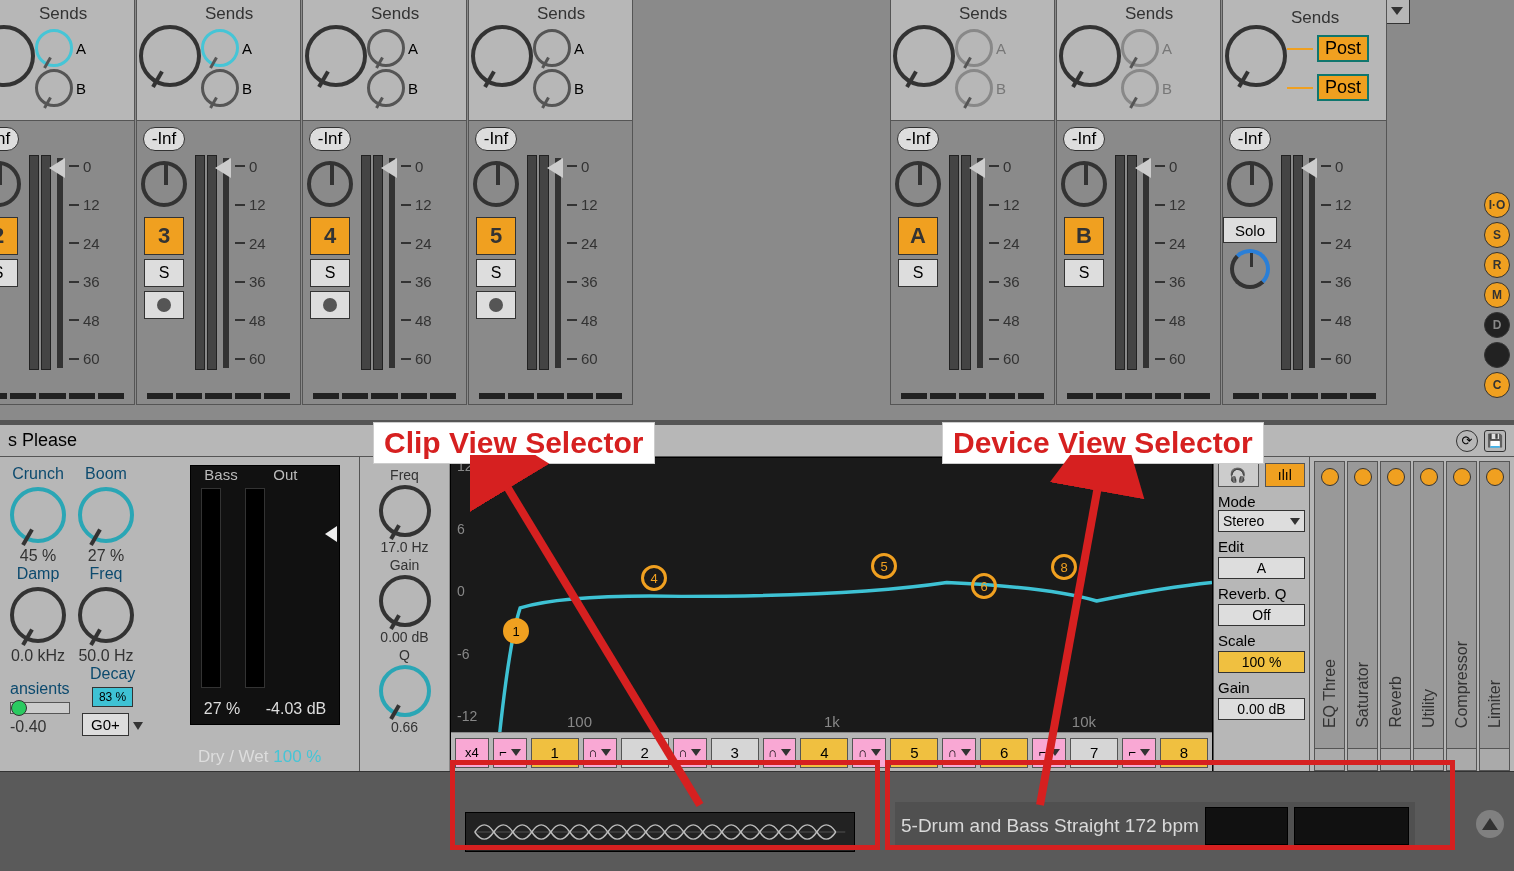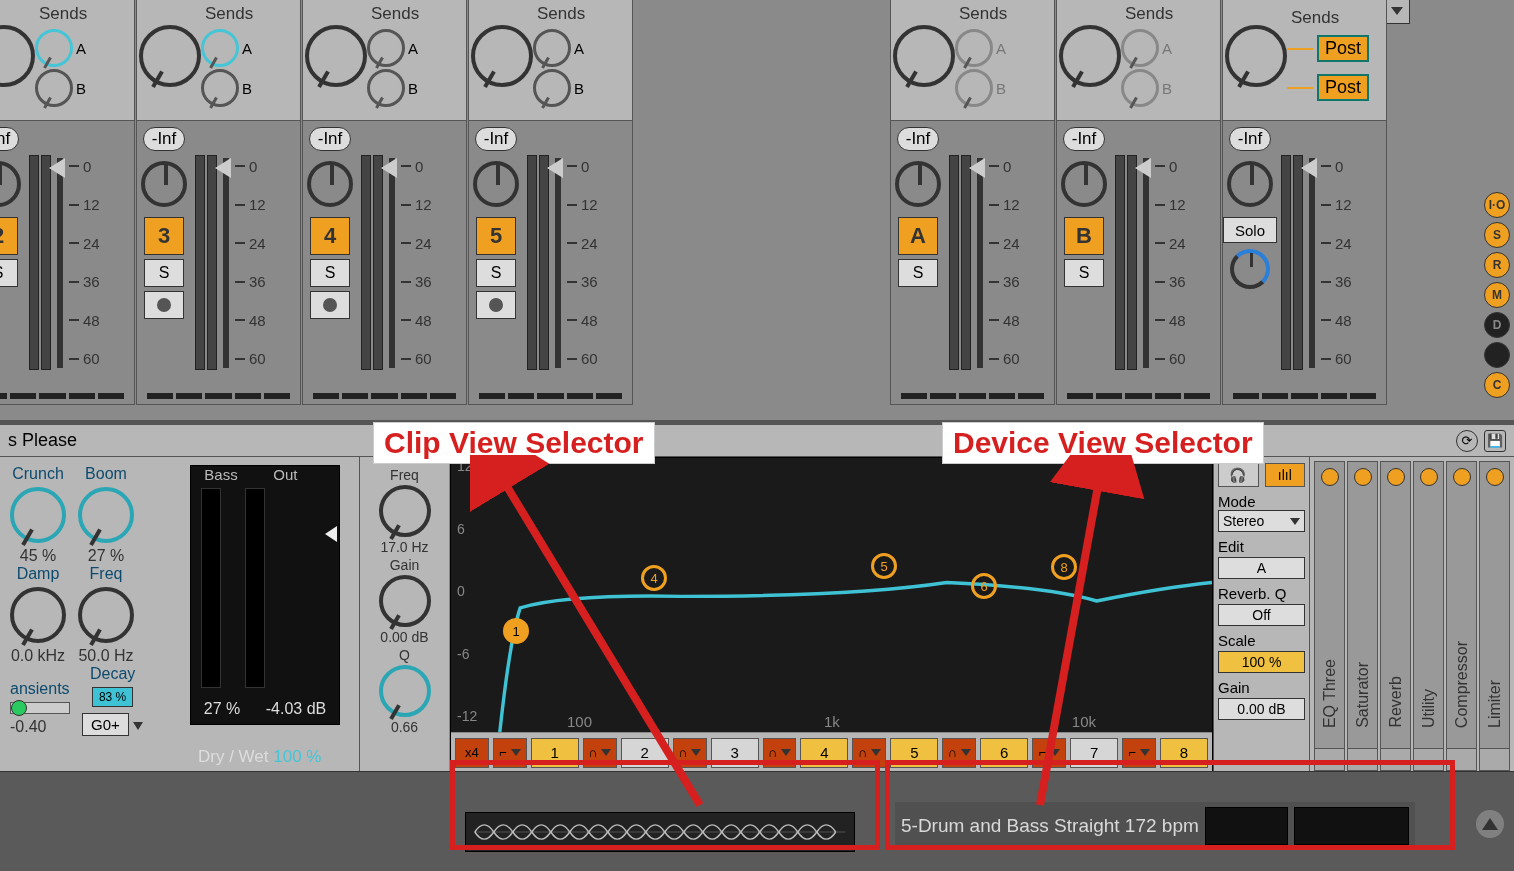--- a/index.html
+++ b/index.html
@@ -101,21 +101,21 @@
   .eq-left .lk.teal{border-color:#2aa6b5;}
   .eq-left .lk::after{content:"";position:absolute;width:4px;height:16px;background:#333;left:6px;top:34px;transform:rotate(30deg);transform-origin:bottom;}
   .eq-left .ll{font-size:14px;color:#333;margin:2px 0;}
   .eq-graph{flex:1;background:#1a1a1a;position:relative;border:1px solid #000;overflow:hidden;}
   .eq-y{position:absolute;left:6px;top:0;bottom:50px;display:flex;flex-direction:column;justify-content:space-between;color:#888;font-size:14px;}
   .eq-x{position:absolute;bottom:44px;left:0;right:0;display:flex;justify-content:space-around;color:#888;font-size:15px;}
   .eq-curve{position:absolute;inset:0;}
   .eq-dot{position:absolute;width:26px;height:26px;border:3px solid #f0a020;border-radius:50%;background:transparent;color:#f0a020;font-size:13px;display:flex;align-items:center;justify-content:center;}
   .eq-dot.solid{background:#f0a020;color:#000;}
   .eq-bandrow{position:absolute;bottom:2px;left:0;right:0;height:40px;display:flex;gap:4px;padding:0 4px;align-items:center;background:#b7b7b7;border-top:1px solid #888;}
-  .band-sel{flex:1;height:30px;background:#c2410c;border:1px solid #555;display:flex;align-items:center;justify-content:center;font-size:13px;}
+  .band-sel{flex:1;height:30px;background:#f9a8d4;border:1px solid #555;display:flex;align-items:center;justify-content:center;font-size:13px;}
   .band-sel .tri{margin-left:4px;border-left:5px solid transparent;border-right:5px solid transparent;border-top:7px solid #333;}
   .band-num{width:48px;height:30px;background:#d6d6d6;border:1px solid #555;display:flex;align-items:center;justify-content:center;font-size:15px;}
   .band-num.on{background:#f0c040;}
 
   .eq-right{position:absolute;top:32px;right:205px;width:95px;height:318px;background:#b7b7b7;padding:6px 4px;font-size:14px;}
   .eq-right .ico-row{display:flex;gap:6px;margin-bottom:6px;}
   .eq-right .ico-row div{flex:1;height:24px;border:1px solid #555;background:#ccc;display:flex;align-items:center;justify-content:center;}
   .eq-right .ico-row .active{background:#f0a020;}
   .er-label{font-size:15px;margin-top:6px;}
   .er-sel{background:#ddd;border:1px solid #333;height:22px;display:flex;align-items:center;padding:0 4px;font-size:14px;}

